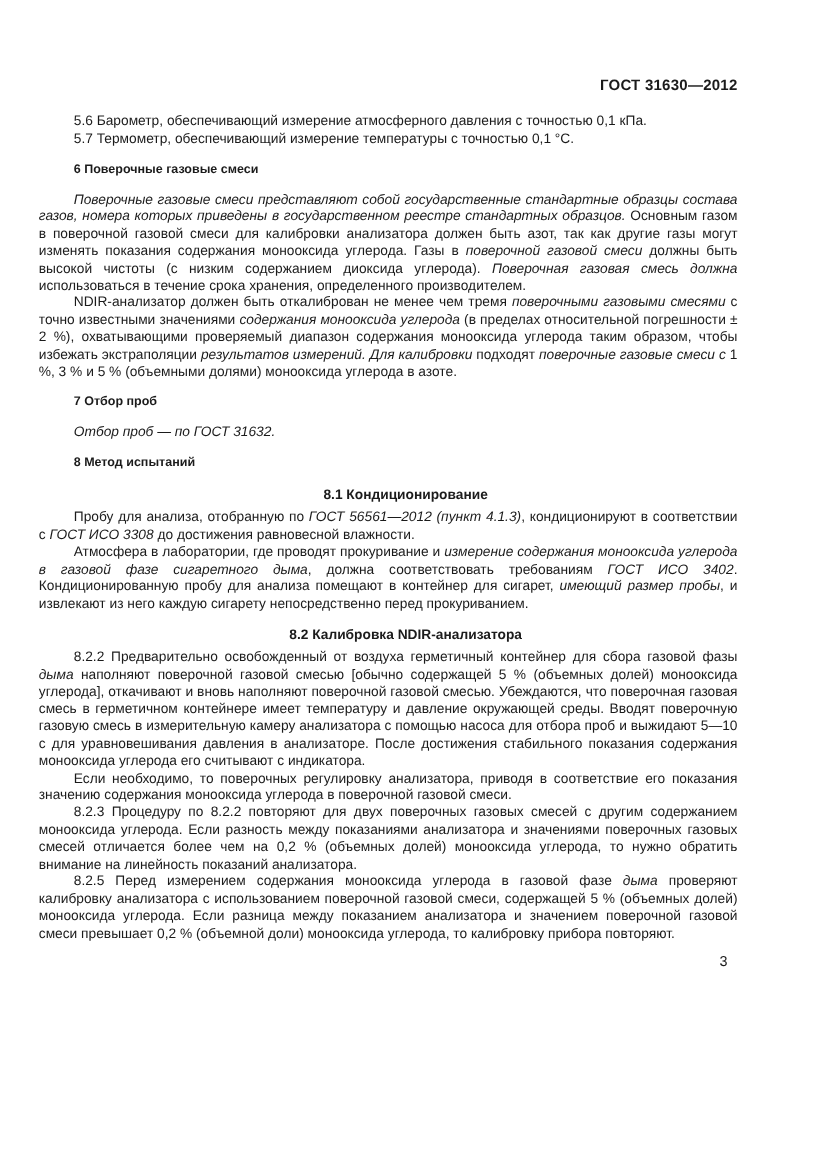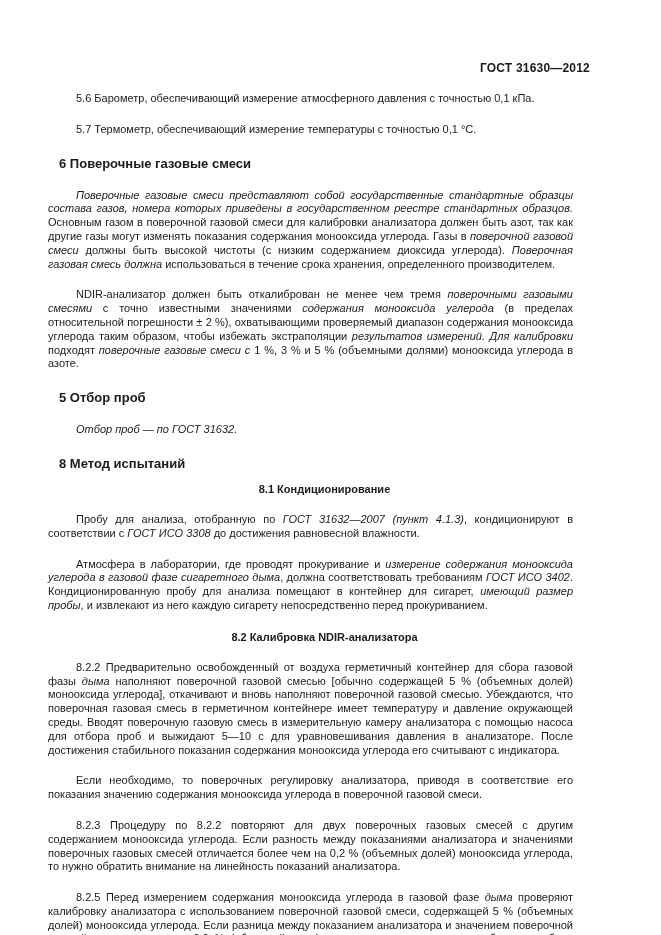--- a/index.html
+++ b/index.html
@@ -17,29 +17,29 @@
   .doc-header {
     font-weight: bold;
     font-size: 12px;
     line-height: 14px;
     text-align: right;
     margin: 0 0 16px 0;
     letter-spacing: 0.2px;
   }
   main { display: block; }
   main p {
-    margin: 17px;
+    margin: 0;
     font-size: 11px;
     line-height: 13.8px;
     text-align: justify;
     text-indent: 28px;
   }
   main h2 {
-    margin: 19px 0 10px 0;
-    font-size: 13px;
+    margin: 9px 0 10px 0;
+    font-size: 10px;
     line-height: 16px;
     font-weight: bold;
     text-indent: 28px;
   }
   main h3 {
     margin: 10px 0 5px 0;
     font-size: 11px;
     line-height: 14px;
     font-weight: bold;
     text-indent: 28px;
@@ -59,25 +59,25 @@
 
 <div class="sheet">
   <div class="doc-header">ГОСТ 31630—2012</div>
 
   <main>
       <p><span>5.6 Барометр, обеспечивающий измерение атмосферного давления с точностью 0,1 кПа.</span></p>
       <p><span>5.7 Термометр, обеспечивающий измерение температуры с точностью 0,1 °С.</span></p>
       <h2><span>6 Поверочные газовые смеси</span></h2>
       <p><span class="it">Поверочные газовые смеси представляют собой государственные стандартные образцы состава газов, номера которых приведены в государственном реестре стандартных образцов.</span><span> Основным газом в поверочной газовой смеси для калибровки анализатора должен быть азот, так как другие газы могут изменять показания содержания монооксида углерода. Газы в </span><span class="it">поверочной газовой смеси</span><span> должны быть высокой чистоты (с низким содержанием диоксида углерода). </span><span class="it">Поверочная газовая смесь должна</span><span> использоваться в течение срока хранения, определенного производителем.</span></p>
       <p><span>NDIR-анализатор должен быть откалиброван не менее чем тремя </span><span class="it">поверочными газовыми смесями</span><span> с точно известными значениями </span><span class="it">содержания монооксида углерода</span><span> (в пределах относительной погрешности ± 2 %), охватывающими проверяемый диапазон содержания монооксида углерода таким образом, чтобы избежать экстраполяции </span><span class="it">результатов измерений. Для калибровки</span><span> подходят </span><span class="it">поверочные газовые смеси с</span><span> 1 %, 3 % и 5 % (объемными долями) монооксида углерода в азоте.</span></p>
-      <h2><span>5 Отбор проб</span></h2>
+      <h2><span>7 Отбор проб</span></h2>
       <p><span class="it">Отбор проб — по ГОСТ 31632.</span></p>
       <h2><span>8 Метод испытаний</span></h2>
       <h3><span>8.1 Кондиционирование</span></h3>
-      <p><span>Пробу для анализа, отобранную по </span><span class="it">ГОСТ 31632—2007 (пункт 4.1.3)</span><span>, кондиционируют в соответствии с </span><span class="it">ГОСТ ИСО 3308</span><span> до достижения равновесной влажности.</span></p>
+      <p><span>Пробу для анализа, отобранную по </span><span class="it">ГОСТ 56561—2012 (пункт 4.1.3)</span><span>, кондиционируют в соответствии с </span><span class="it">ГОСТ ИСО 3308</span><span> до достижения равновесной влажности.</span></p>
       <p><span>Атмосфера в лаборатории, где проводят прокуривание и </span><span class="it">измерение содержания монооксида углерода в газовой фазе сигаретного дыма</span><span>, должна соответствовать требованиям </span><span class="it">ГОСТ ИСО 3402</span><span>. Кондиционированную пробу для анализа помещают в контейнер для сигарет, </span><span class="it">имеющий размер пробы</span><span>, и извлекают из него каждую сигарету непосредственно перед прокуриванием.</span></p>
       <h3><span>8.2 Калибровка NDIR-анализатора</span></h3>
       <p><span>8.2.2 Предварительно освобожденный от воздуха герметичный контейнер для сбора газовой фазы </span><span class="it">дыма</span><span> наполняют поверочной газовой смесью [обычно содержащей 5 % (объемных долей) монооксида углерода], откачивают и вновь наполняют поверочной газовой смесью. Убеждаются, что поверочная газовая смесь в герметичном контейнере имеет температуру и давление окружающей среды. Вводят поверочную газовую смесь в измерительную камеру анализатора с помощью насоса для отбора проб и выжидают 5—10 с для уравновешивания давления в анализаторе. После достижения стабильного показания содержания монооксида углерода его считывают с индикатора.</span></p>
       <p><span>Если необходимо, то поверочных регулировку анализатора, приводя в соответствие его показания значению содержания монооксида углерода в поверочной газовой смеси.</span></p>
       <p><span>8.2.3 Процедуру по 8.2.2 повторяют для двух поверочных газовых смесей с другим содержанием монооксида углерода. Если разность между показаниями анализатора и значениями поверочных газовых смесей отличается более чем на 0,2 % (объемных долей) монооксида углерода, то нужно обратить внимание на линейность показаний анализатора.</span></p>
       <p><span>8.2.5 Перед измерением содержания монооксида углерода в газовой фазе </span><span class="it">дыма</span><span> проверяют калибровку анализатора с использованием поверочной газовой смеси, содержащей 5 % (объемных долей) монооксида углерода. Если разница между показанием анализатора и значением поверочной газовой смеси превышает 0,2 % (объемной доли) монооксида углерода, то калибровку прибора повторяют.</span></p>
     </main>
 
   <div class="page-num">3</div>
 </div>

